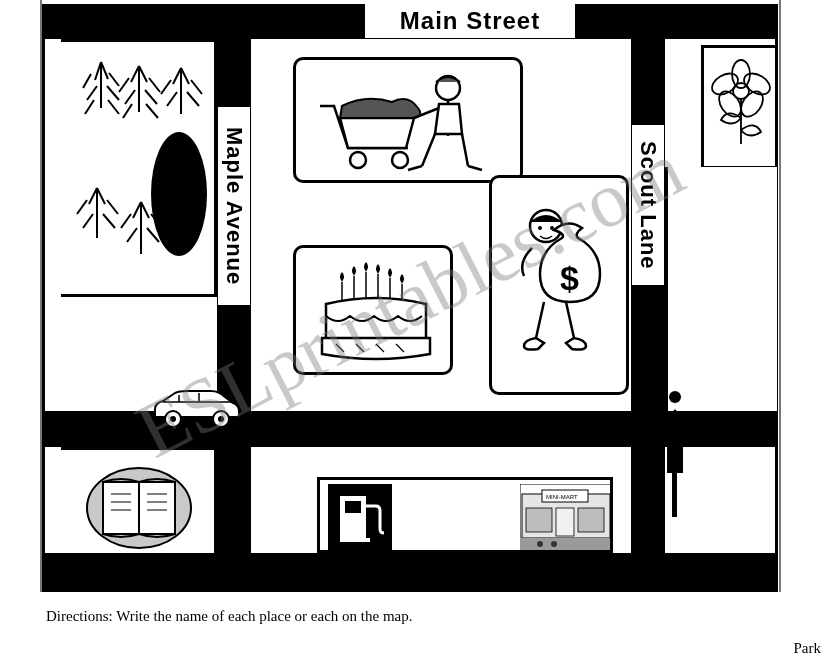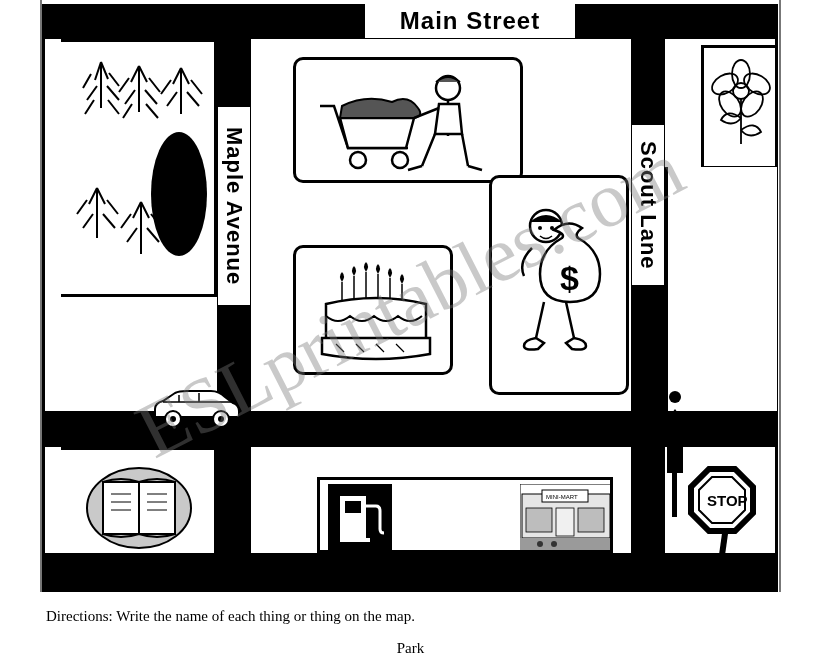--- a/index.html
+++ b/index.html
@@ -78,21 +78,21 @@
     top: 608px;
     font-size: 15px;
     color: #000;
     font-family: "Liberation Serif", serif;
   }
   .word-bank {
     position: absolute;
     left: 0;
     top: 640px;
     width: 821px;
-    text-align: center;
+    text-align: right;
     font-size: 15px;
     font-family: "Liberation Serif", serif;
     color: #000;
   }
 
   
   .watermark {
     position: absolute;
     left: 0; top: 0;
     width: 821px; height: 600px;
@@ -314,31 +314,23 @@
     <div class="road" style="left:0;top:546px;width:730px;height:36px;"></div>
 
     <div class="pic" style="left:602px;top:382px;width:56px;height:130px;">
       <svg viewBox="0 0 56 130" width="56" height="130">
         <circle cx="28" cy="8" r="6" fill="#000"></circle>
         <path d="M28 20 L46 44 L36 44 L36 84 L20 84 L20 44 L10 44 Z" fill="#000"></path>
         <rect x="25" y="84" width="5" height="44" fill="#000"></rect>
       </svg>
     </div>
 
-    <div class="pic" style="left:634px;top:448px;width:92px;height:130px;">
-      <svg viewBox="0 0 92 130" width="92" height="130">
-        <polygon points="30,14 56,14 74,32 74,58 56,76 30,76 12,58 12,32" fill="#fff" stroke="#000" stroke-width="6"></polygon>
-        <polygon points="33,22 53,22 66,35 66,55 53,68 33,68 20,55 20,35" fill="#fff" stroke="#000" stroke-width="2"></polygon>
-        <text x="28" y="51" font-family="Liberation Sans, sans-serif" font-size="15" font-weight="bold" fill="#000">STOP</text>
-        <rect x="40" y="76" width="6" height="52" fill="#000" transform="rotate(8 43 100)"></rect>
-      </svg>
-    </div>
 
   </div>
 
   <div class="watermark">
     <span>ESLprintables.com</span>
   </div>
 
-  <div class="footer-text">Directions:  Write the name of each thing or thing on the map.</div>
+  <div class="footer-text">Directions:  Write the name of each place or each on the map.</div>
   <div class="word-bank">Park</div>
 
 </div>
 
 </body></html>

